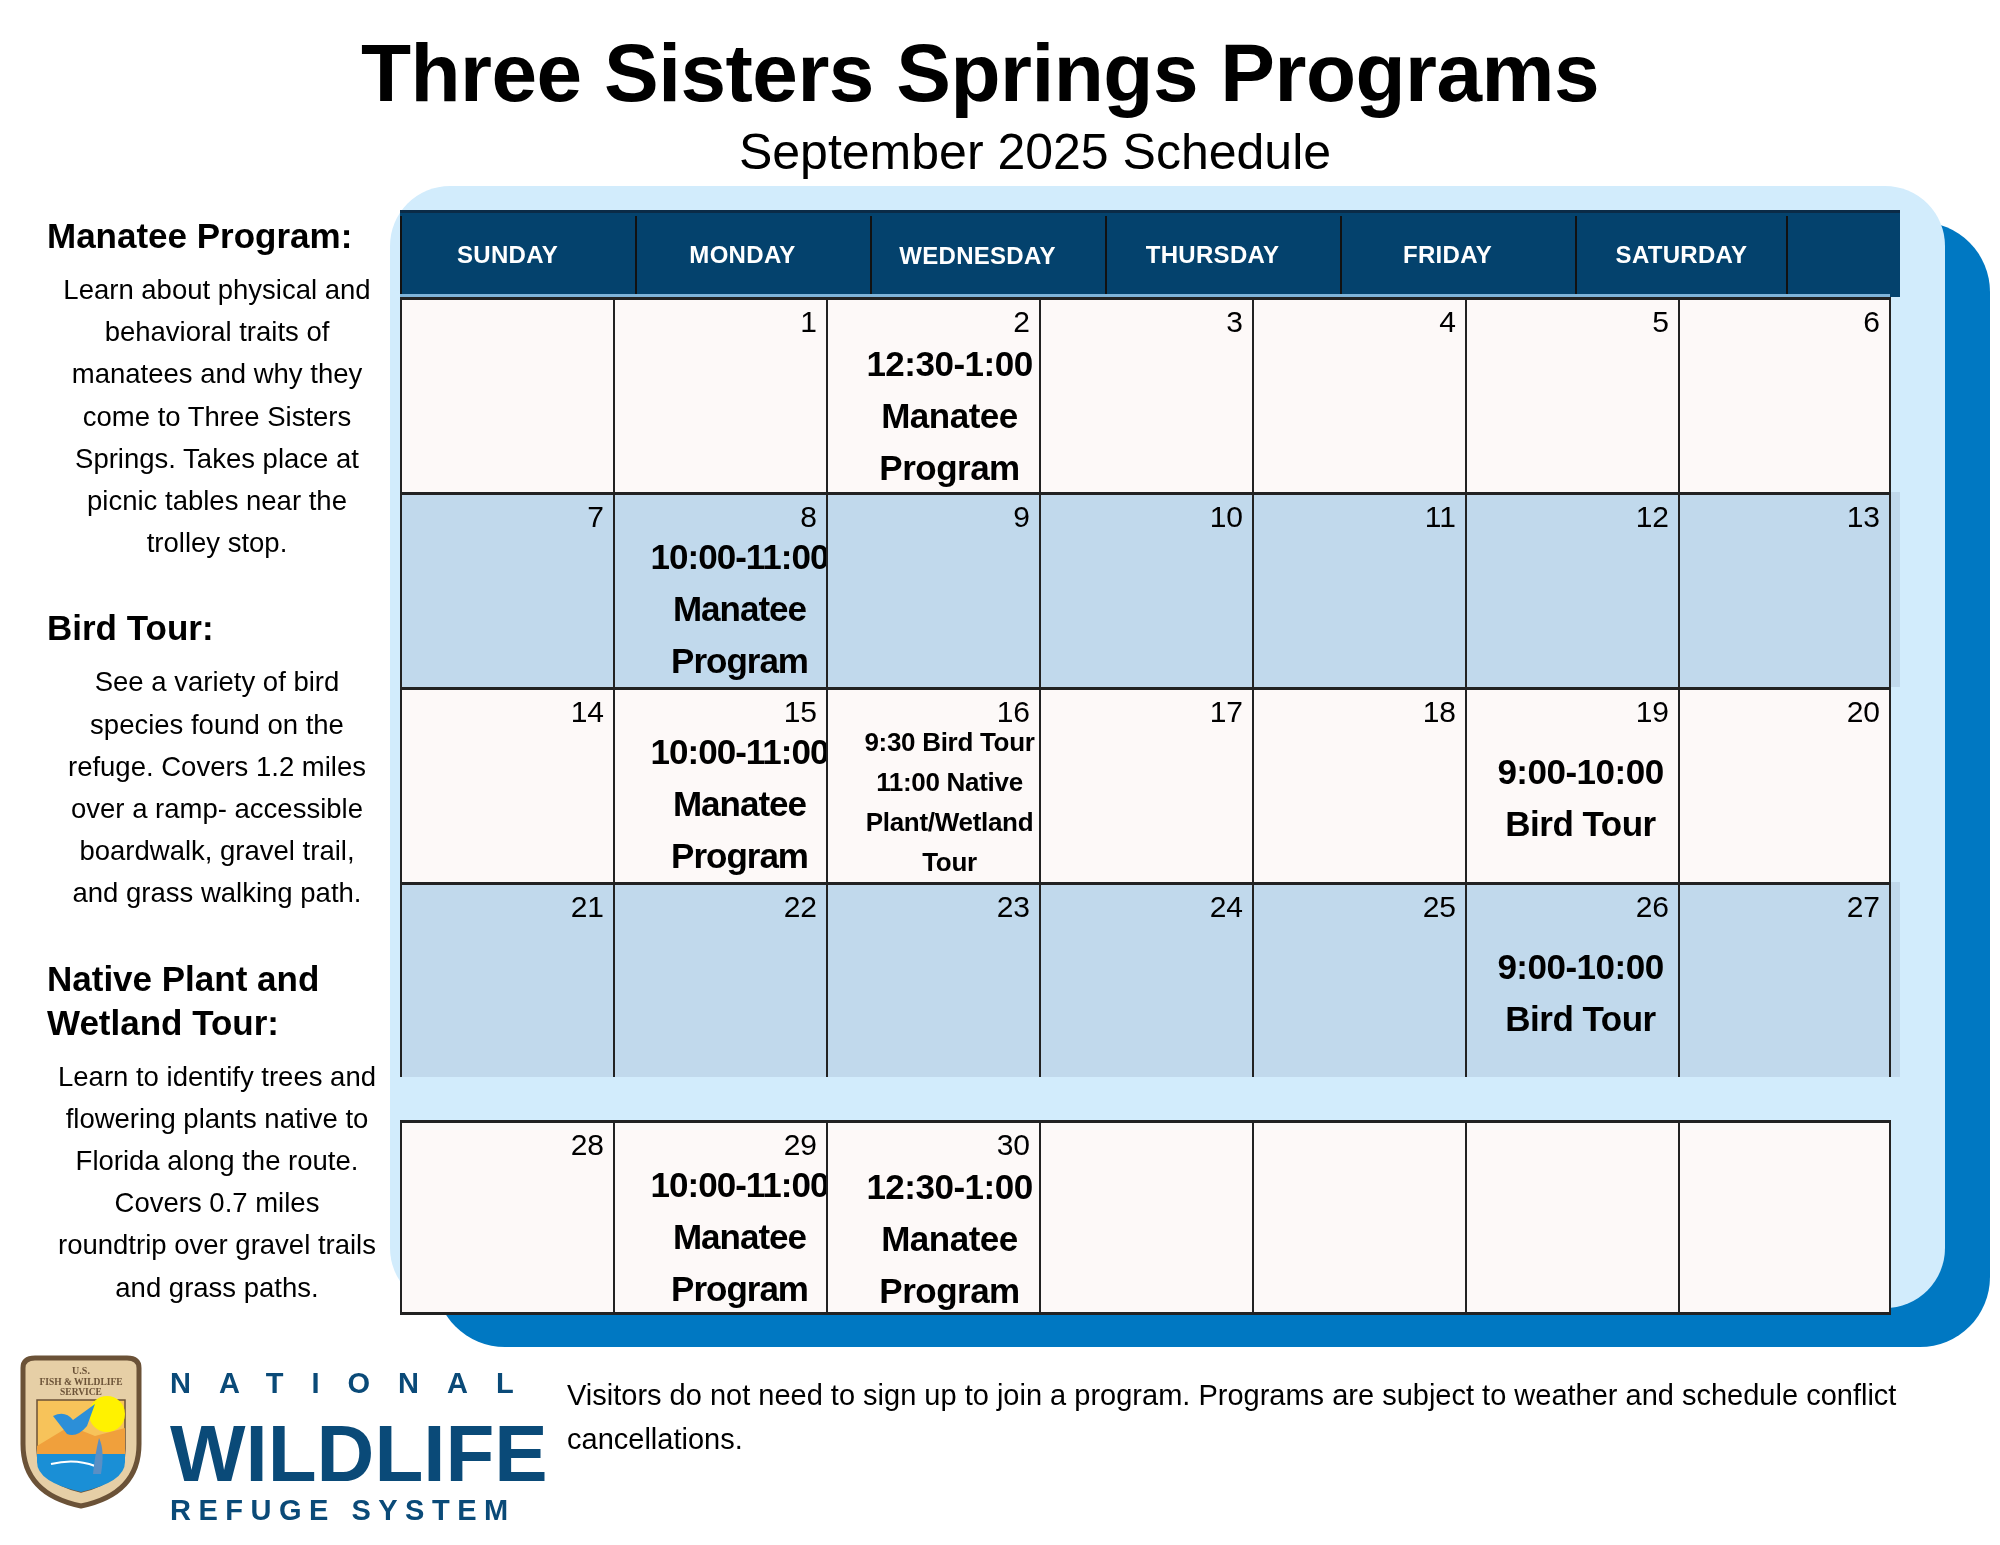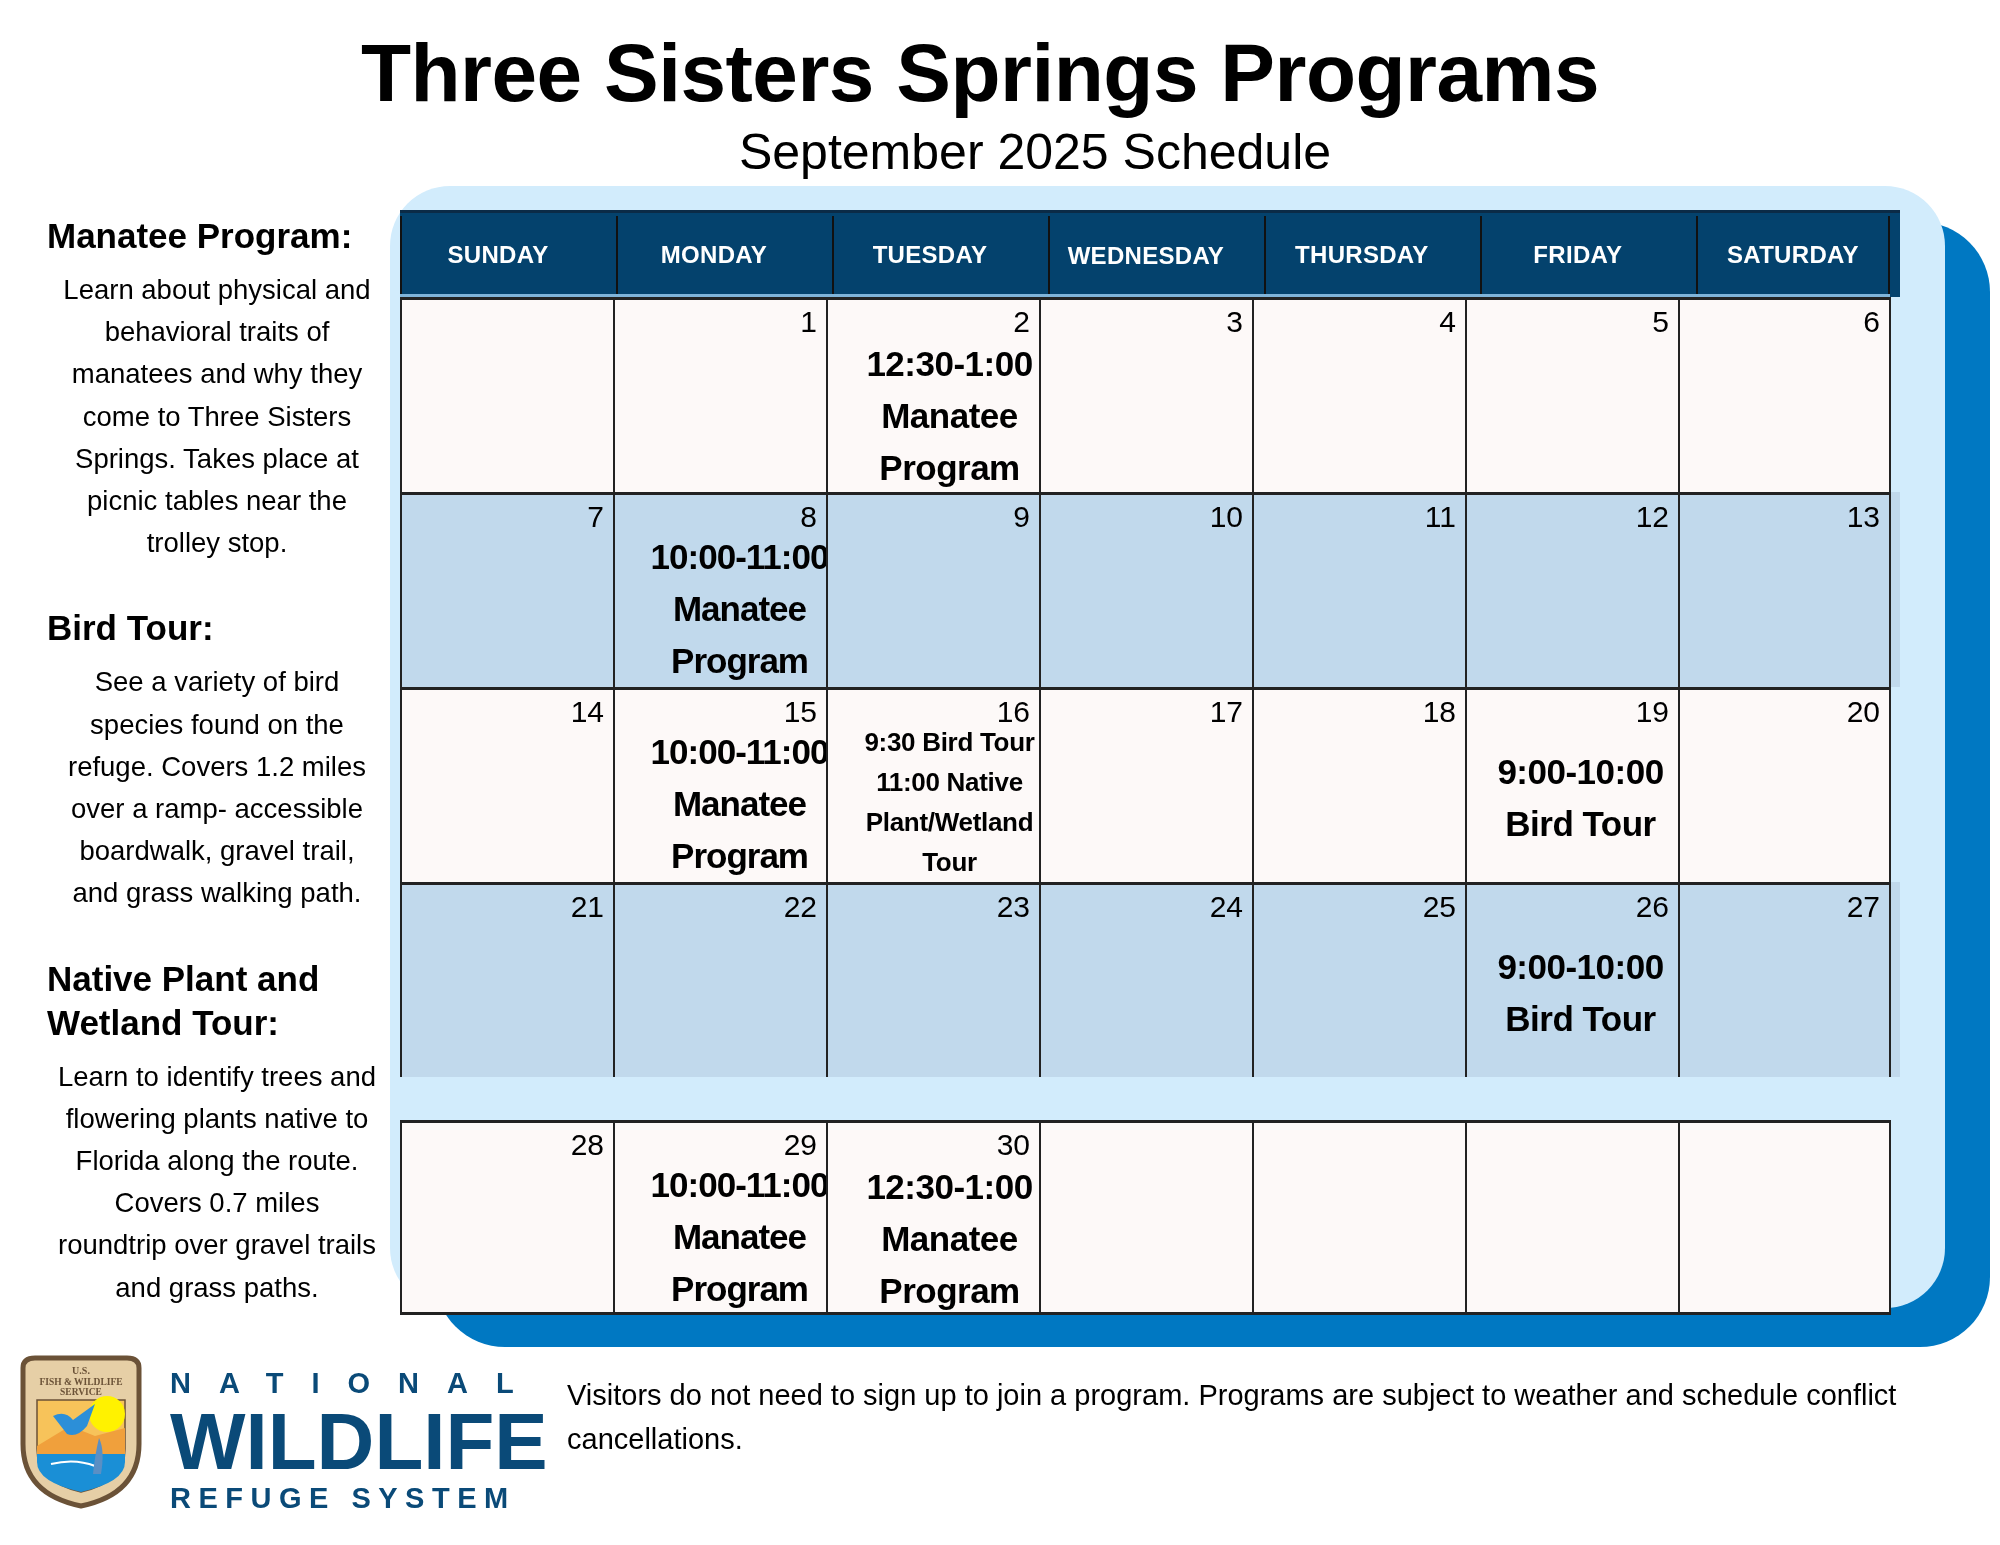--- a/index.html
+++ b/index.html
@@ -79,21 +79,21 @@
   .event.small { top: 32px; font-size: 26px; line-height: 40px; letter-spacing: -0.3px; }
   .event-line { display: block; }
   
   .footer-note {
     position: absolute; left: 567px; top: 1373px; width: 1340px;
     font-size: 29px; line-height: 44px;
   }
   .logo-shield { position: absolute; left: 15px; top: 1354px; width: 132px; height: 155px; }
   .logo-text { position: absolute; left: 170px; top: 1366px; width: 360px; color: #0a4a78; }
   .logo-national { font-size: 29px; font-weight: bold; letter-spacing: 28px; line-height: 34px; }
-  .logo-wildlife { font-size: 80px; font-weight: bold; line-height: 76px; letter-spacing: 0px; margin-top: 4px; }
+  .logo-wildlife { font-size: 80px; font-weight: bold; line-height: 76px; letter-spacing: 0px; margin-top: 16px; }
   .logo-refuge { font-size: 29px; font-weight: bold; letter-spacing: 7.5px; line-height: 36px; }
 </style>
 </head>
 <body>
 
 <div class="title">Three Sisters Springs Programs</div>
 <div class="subtitle">September 2025 Schedule</div>
 
 <div class="sidebar">
   <div class="section">
@@ -111,21 +111,20 @@
 </div>
 
 <div class="panel-back"></div>
 <div class="panel-front"></div>
 
 <div class="calendar">
   <div class="head-band"></div>
   <div class="head-row">
     <div class="head-cell">SUNDAY</div>
     <div class="head-cell">MONDAY</div>
-    <div class="head-cell">TUESDAY</div>
     <div class="head-cell wed">WEDNESDAY</div>
     <div class="head-cell">THURSDAY</div>
     <div class="head-cell">FRIDAY</div>
     <div class="head-cell">SATURDAY</div>
   </div>
   <div class="head-under"></div>
 
   <div class="body-rows">
 
     <div class="week">

